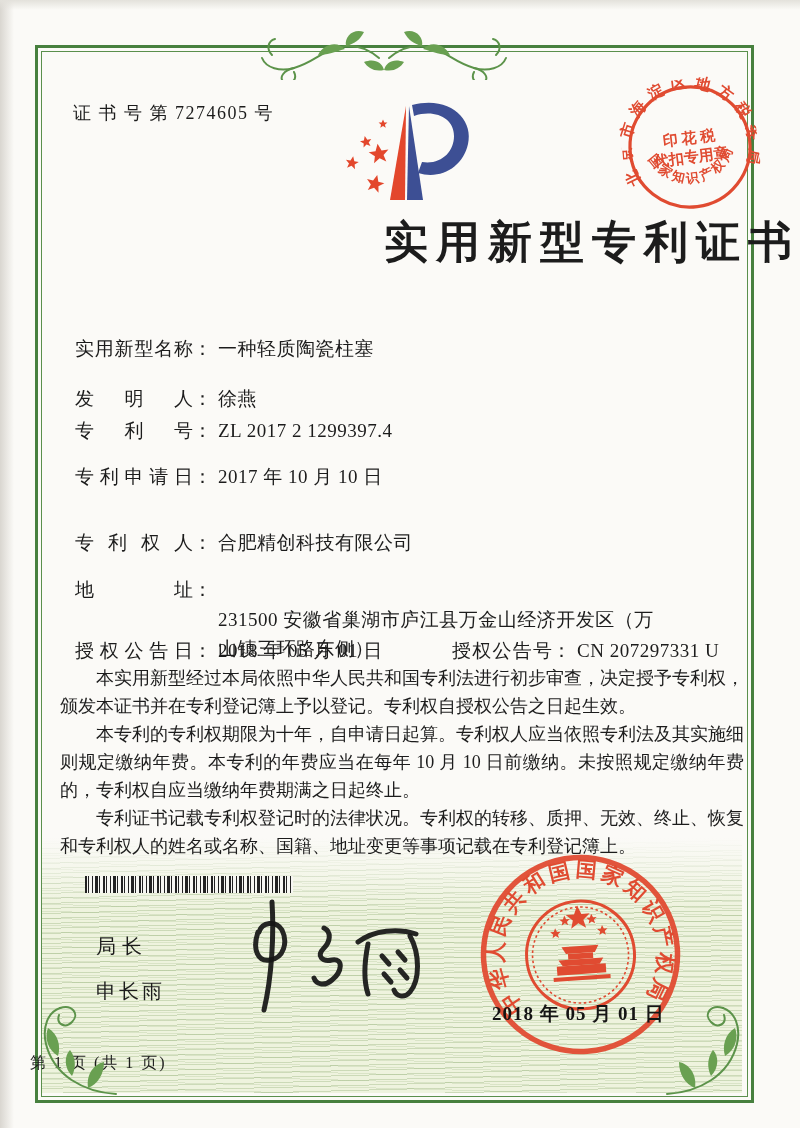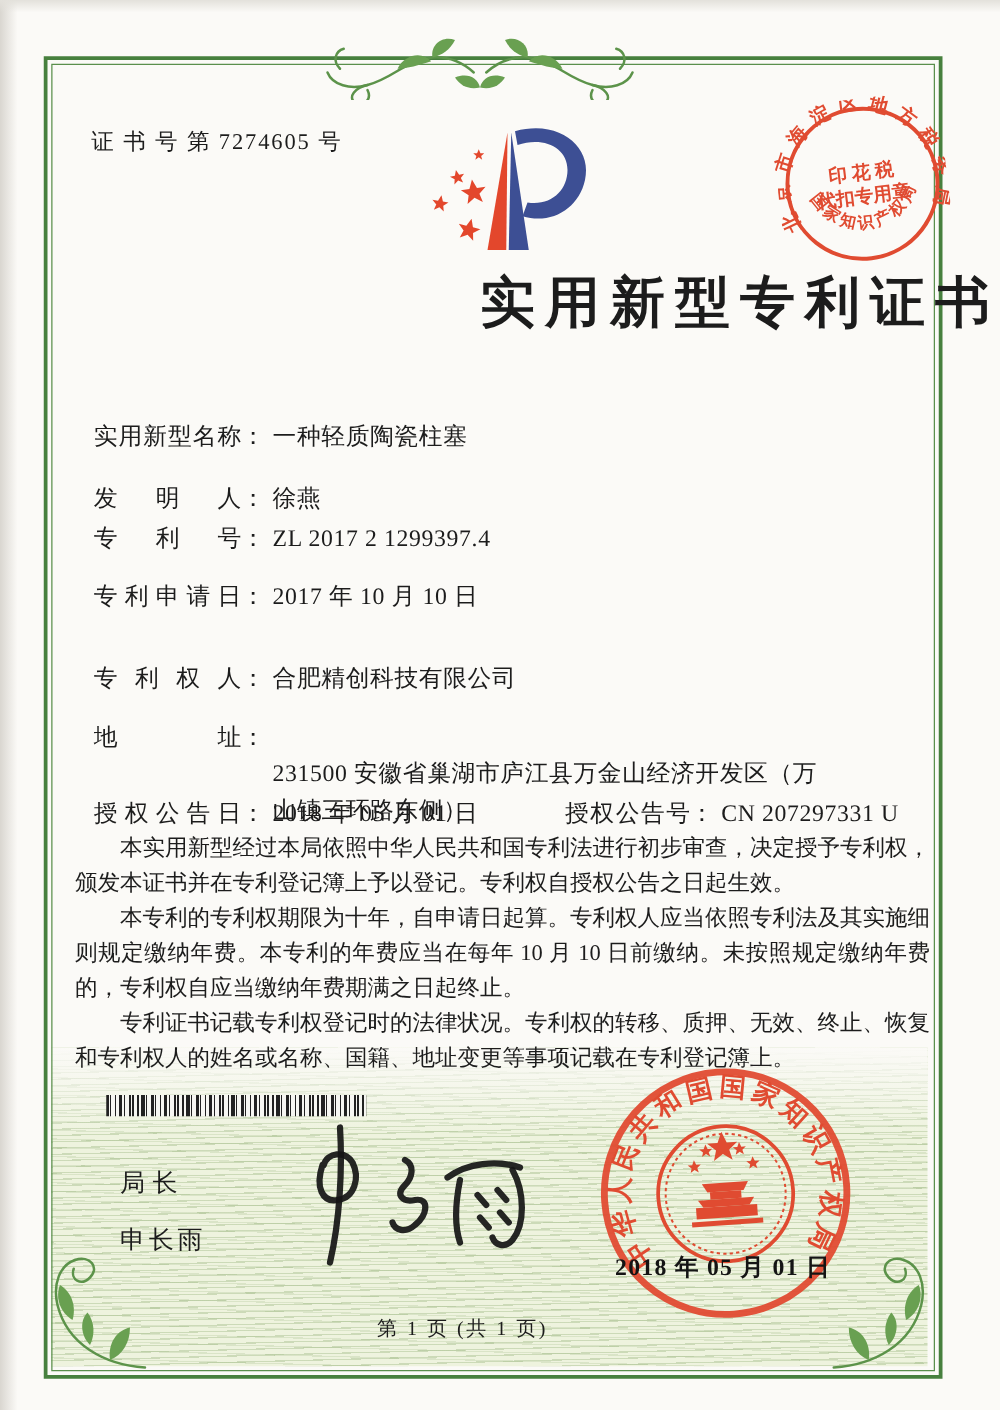--- a/index.html
+++ b/index.html
@@ -46,21 +46,21 @@
        #f6f6f2 4px 7px,#222 7px 8px,#f6f6f2 8px 10px,#222 10px 13px,#f6f6f2 13px 14px,
        #222 14px 15px,#f6f6f2 15px 18px);}
 
   .sig-title{left:96px;top:933px;font-size:20px;letter-spacing:6px;}
   .sig-name{left:96px;top:978px;font-size:20px;letter-spacing:3px;}
   .sig-script{left:212px;top:898px;}
   .sig-script path{stroke:#161616;stroke-width:5;fill:none;stroke-linecap:round;stroke-linejoin:round;opacity:.93;}
 
   .seal-svg{left:478px;top:852px;transform:rotate(-4deg);}
   .seal-date{left:492px;top:1001px;font-size:19px;letter-spacing:1px;font-weight:bold;color:#141414;}
-  .footer{left:20px;top:1053px;width:700px;text-align:center;font-size:16px;letter-spacing:2px;}
+  .footer{left:30px;top:1053px;width:700px;text-align:left;font-size:16px;letter-spacing:2px;}
 
   .stamp-svg{left:622px;top:79px;transform:rotate(-7deg);z-index:5;}
 
   svg text{font-family:"Liberation Serif","DejaVu Serif",serif;}
 </style>
 </head>
 <body>
 
 <div class="stage">
 

